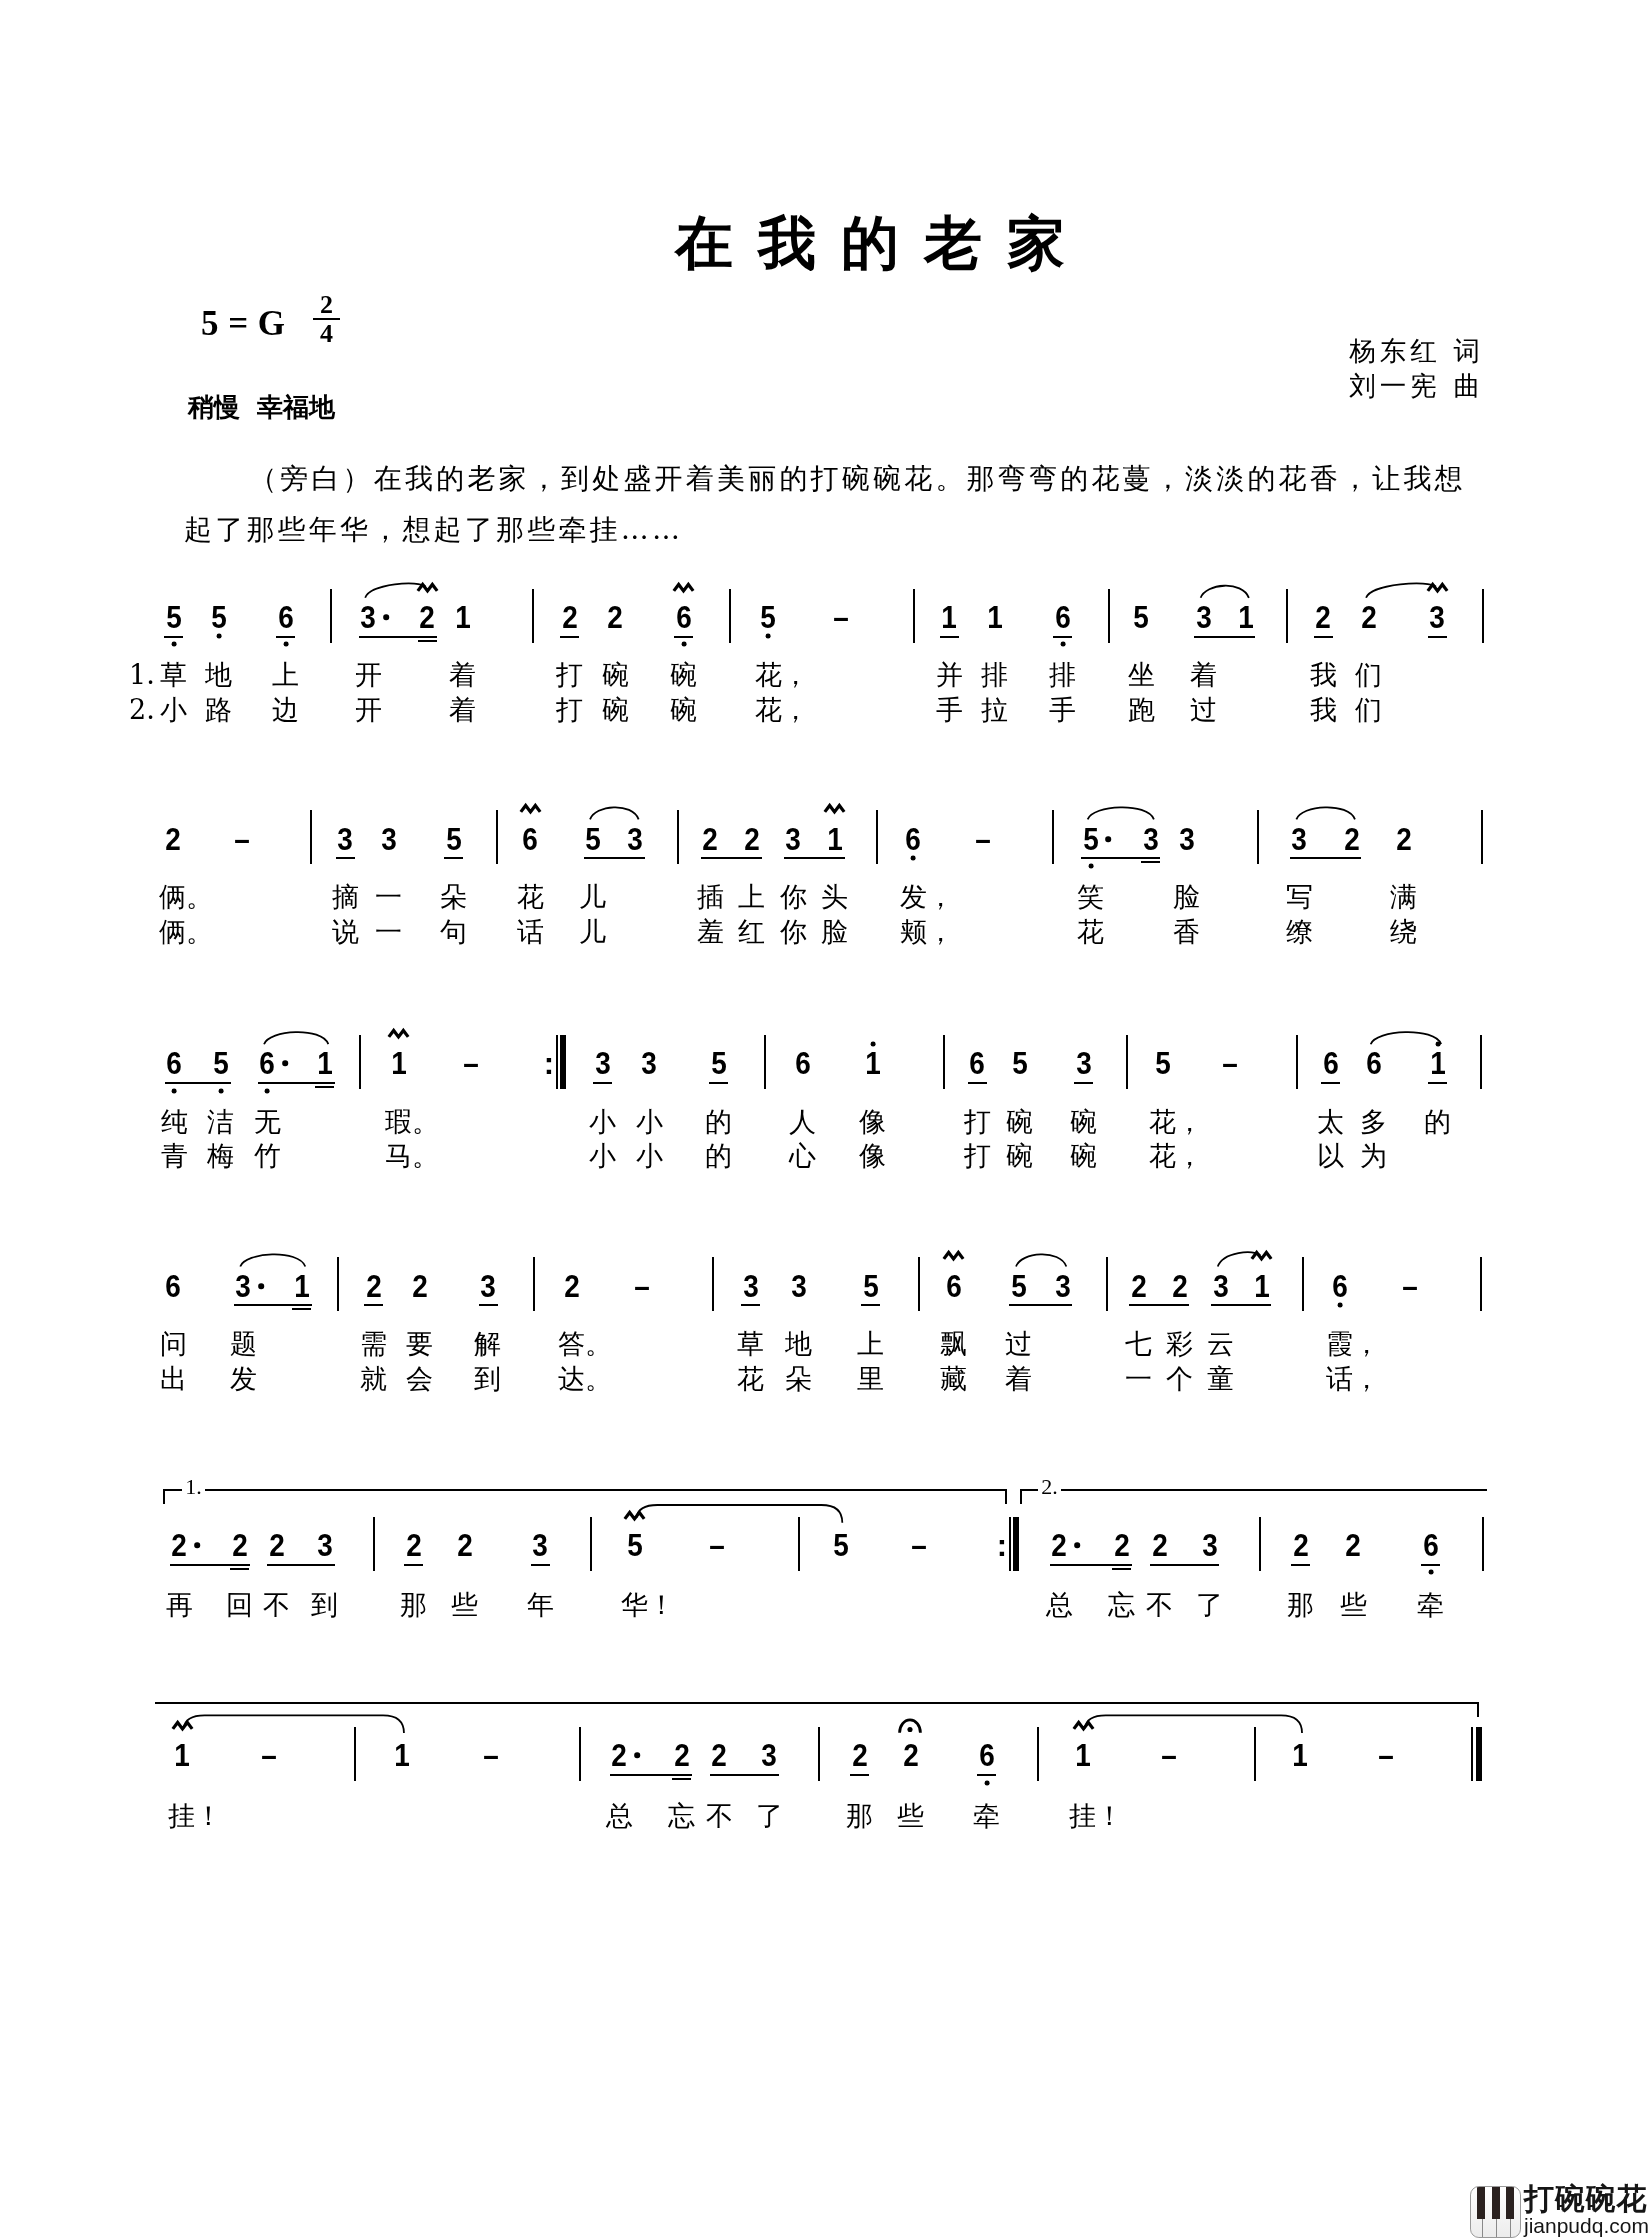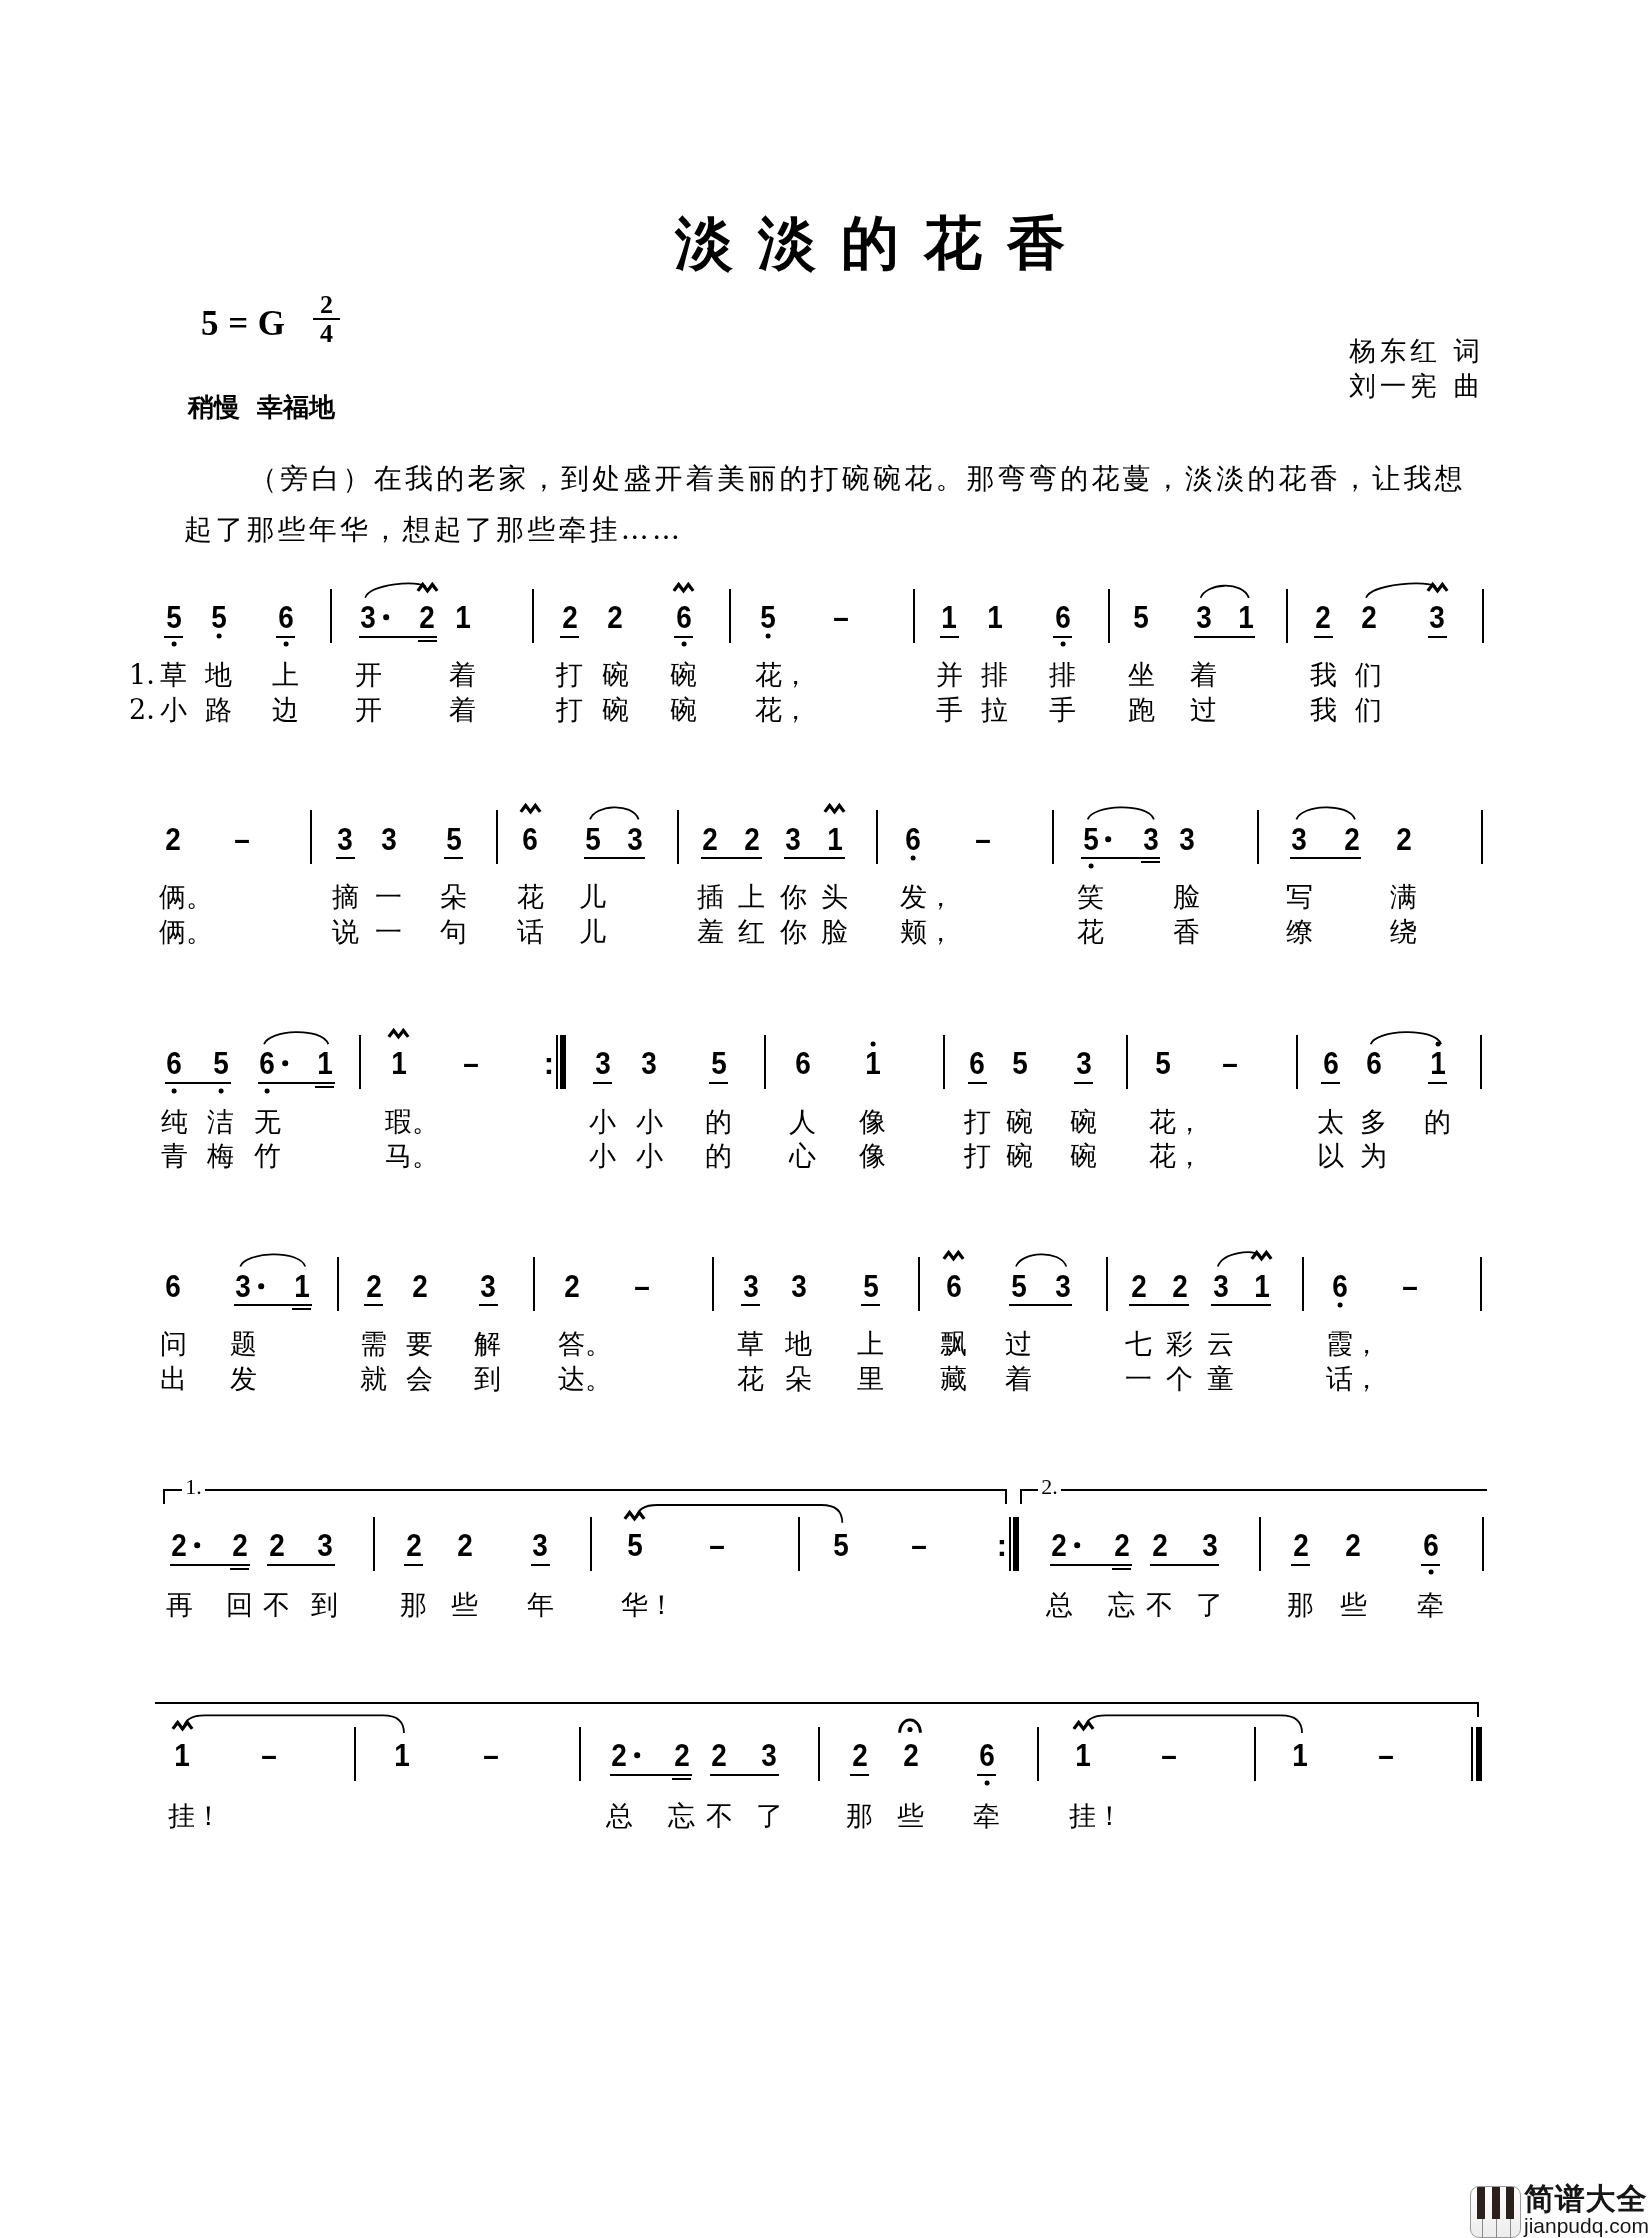--- a/index.html
+++ b/index.html
@@ -36,21 +36,21 @@
   #logo{left:1470px;top:2185px;width:181px;height:54px;}
   #logo-icon{position:absolute;left:0;top:0.8px;width:49px;height:50px;border:1.2px solid #9a9a9a;border-radius:8.9px;background:linear-gradient(#ffffff,#ececec);overflow:hidden;}
   .bkey{position:absolute;top:0;width:8px;height:32px;background:#2a211f;}
   .wline{position:absolute;top:32px;width:1.2px;height:19.3px;background:#8a8a8a;}
   #logo-name{position:absolute;left:54px;top:-2.4px;font-family:"Liberation Sans",sans-serif;font-weight:bold;font-size:30px;line-height:32px;color:#151515;letter-spacing:0.8px;}
   #logo-url{position:absolute;left:54px;top:30px;font-family:"Liberation Sans",sans-serif;font-size:21px;line-height:22.6px;color:#151515;}
 </style>
 </head>
 <body>
 
-<div id="title" class="abs">淡淡的花香</div>
+<div id="title" class="abs">在我的老家</div>
 <div id="key" class="abs">5=G</div>
 <div id="ts-num" class="abs ts">2</div>
 <div id="ts-bar" class="abs"></div>
 <div id="ts-den" class="abs ts">4</div>
 <div id="tempo" class="abs">稍慢 幸福地</div>
 <div id="credit-lyricist" class="abs credit">杨东红 词</div>
 <div id="credit-composer" class="abs credit">刘一宪 曲</div>
 <div id="narr-1" class="abs narr">（旁白）在我的老家，到处盛开着美丽的打碗碗花。那弯弯的花蔓，淡淡的花香，让我想</div>
 <div id="narr-2" class="abs narr">起了那些年华，想起了那些牵挂……</div>
 
@@ -600,16 +600,16 @@
 
 <div id="logo" class="abs">
   <div id="logo-icon">
     <div class="bkey" style="left:6.4px"></div>
     <div class="bkey" style="left:21px"></div>
     <div class="bkey" style="left:35px"></div>
     <div class="wline" style="left:10.5px"></div>
     <div class="wline" style="left:25px"></div>
     <div class="wline" style="left:39px"></div>
   </div>
-  <div id="logo-name">简谱大全</div>
+  <div id="logo-name">打碗碗花</div>
   <div id="logo-url">jianpudq.com</div>
 </div>
 
 
 </body></html>

